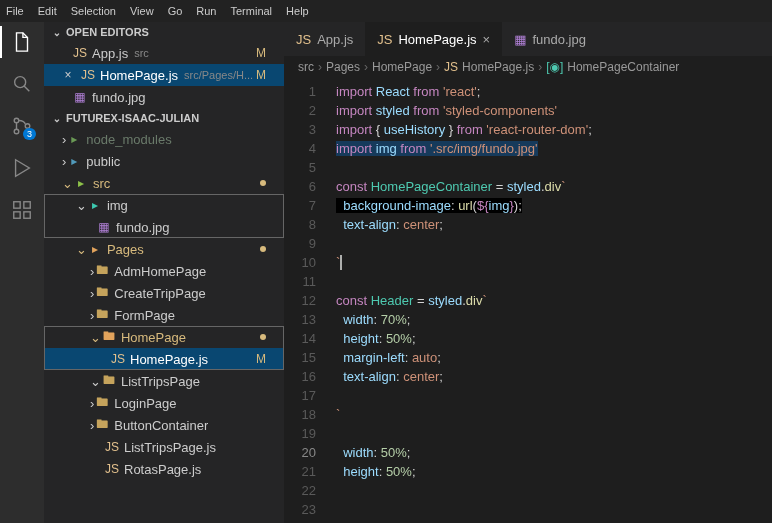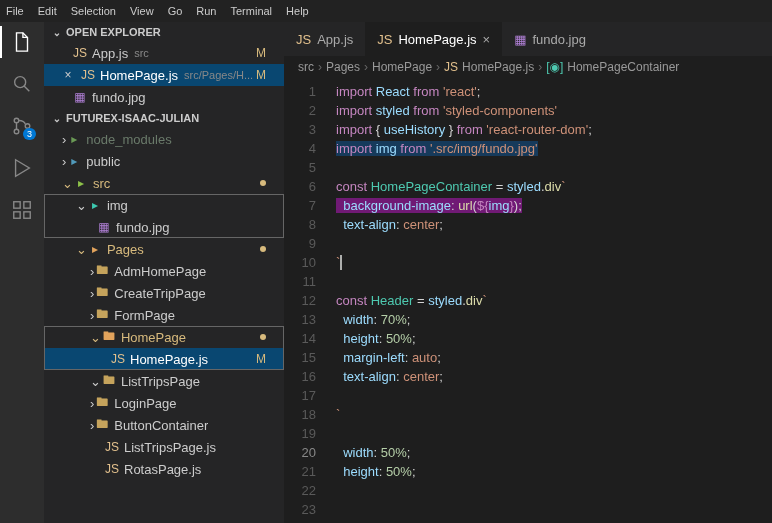--- a/index.html
+++ b/index.html
@@ -45,21 +45,21 @@
 .lines { flex: 1; padding: 4px 16px 0 8px; line-height: 19px; }
 .lines div { height: 19px; white-space: pre; }
 .kw { color: #c586c0; }
 .id { color: #9cdcfe; }
 .fn { color: #dcdcaa; }
 .str { color: #ce9178; }
 .type { color: #4ec9b0; }
 .num { color: #b5cea8; margin-top: 12px; }
 .op { color: #d4d4d4; }
 .prop { color: #9cdcfe; }
-.sel { background: #701a75; }
+.sel { background: #000000; }
 .selimp { background: #163a5b; }
 .cursor { border-left: 2px solid #aeafad; }
 </style>
 </head>
 <body>
 
 <div class="menubar">
   <span>File</span>
   <span>Edit</span>
   <span>Selection</span>
@@ -104,21 +104,21 @@
           <rect x="14" y="3" width="7" height="7"></rect>
           <rect x="3" y="14" width="7" height="7"></rect>
           <rect x="14" y="14" width="7" height="7"></rect>
         </svg>
     </div>
   </div>
 
   <div class="sidebar">
     <div class="section-head">
       <span class="chev">⌄</span>
-      <span>OPEN EXPLORER</span>
+      <span>OPEN EDITORS</span>
     </div>
     <div class="file" style="padding-left:28px">
       <span class="icon yellow-icon">JS</span>
       <span class="name">App.js</span>
       <span class="meta">src</span>
       <span class="mark">M</span>
     </div>
     <div class="file selected" style="padding-left:16px">
       <span class="icon" style="color:#ccc">×</span>
       <span class="icon yellow-icon">JS</span>

